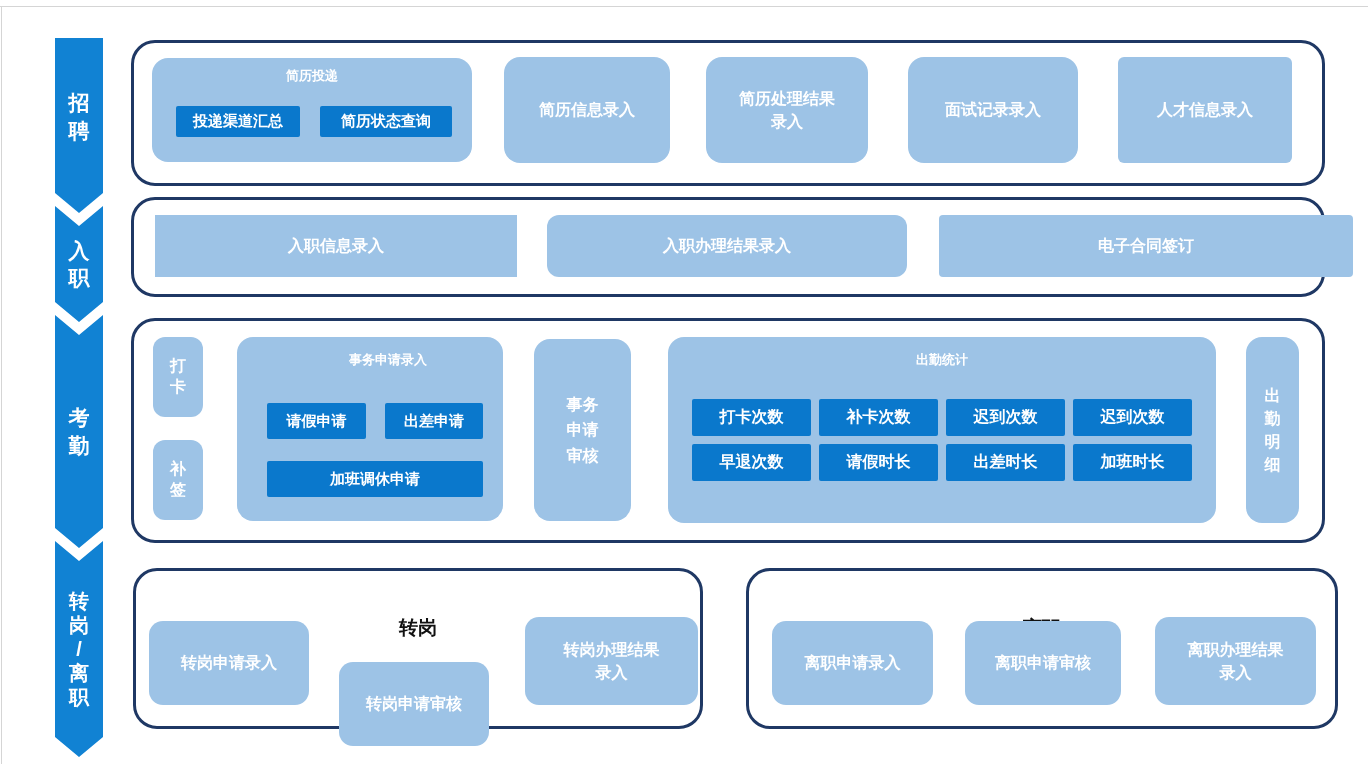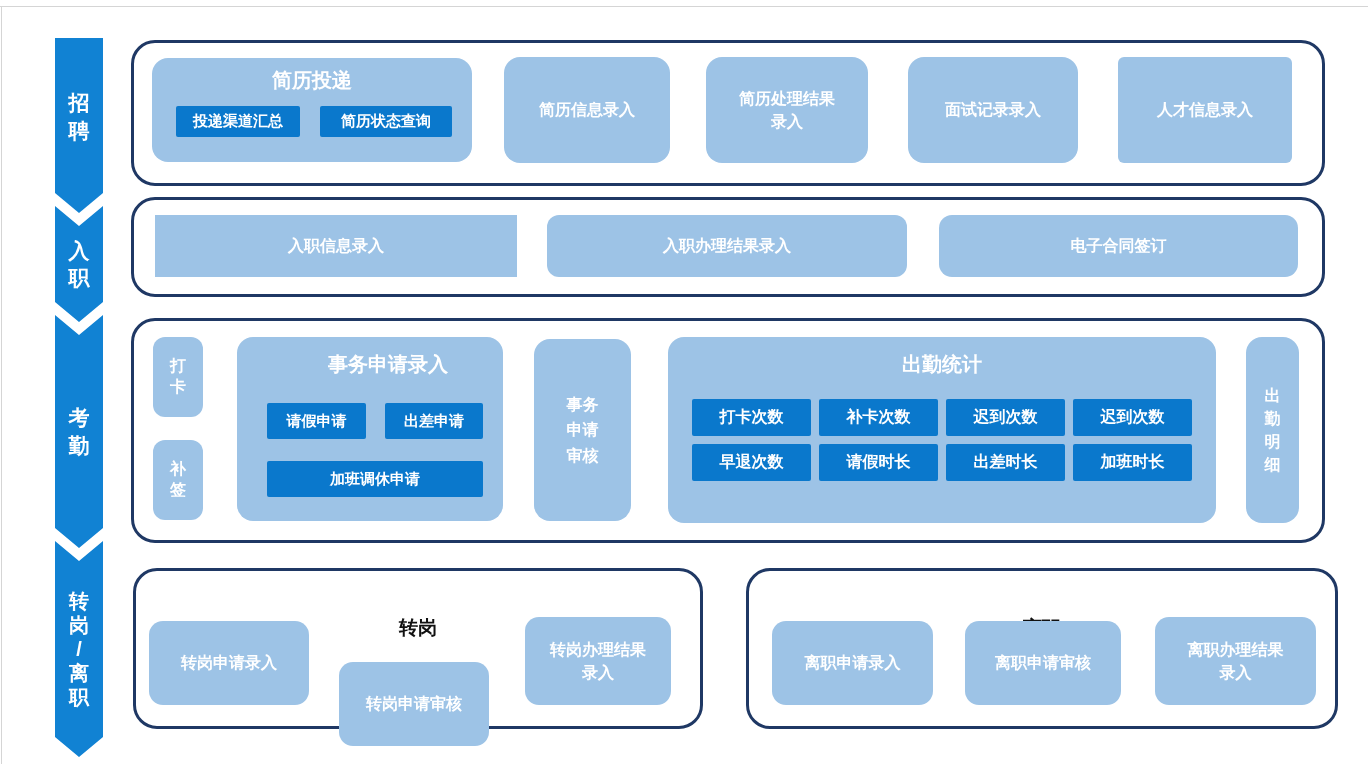--- a/index.html
+++ b/index.html
@@ -19,21 +19,21 @@
                text-align:center;white-space:pre-line;}
 
   
   .container{position:absolute;background:#ffffff;border:3px solid #1f3864;border-radius:24px;}
 
   .lightbox{position:absolute;background:#9dc3e6;border-radius:16px;color:#ffffff;
             font-weight:bold;font-size:16px;display:flex;align-items:center;justify-content:center;
             text-align:center;white-space:pre-line;line-height:1.45;}
   .group{position:absolute;background:#9dc3e6;border-radius:16px;}
   .group-title{position:absolute;left:0;right:0;text-align:center;color:#ffffff;
-               font-weight:bold;font-size:20px;}
+               font-weight:bold;font-size:13px;}
   .darkbtn{position:absolute;background:#0a78cc;border-radius:2px;color:#ffffff;
            font-weight:bold;font-size:15px;display:flex;align-items:center;justify-content:center;
            text-align:center;}
   .section-title{position:absolute;left:0;right:0;text-align:center;color:#111111;
                  font-weight:bold;font-size:19px;margin-top:36px;}
   .stats-grid{position:absolute;left:24px;right:24px;top:62px;display:grid;
               grid-template-columns:repeat(4,1fr);column-gap:20px;row-gap:21px;gap:8px;}
   .stats-grid .darkbtn{position:static;height:37px;font-size:16px;}
 </style>
 </head>
@@ -72,21 +72,21 @@
     <div class="lightbox" style="left:370px;top:14px;width:166px;height:106px;">简历信息录入</div>
     <div class="lightbox" style="left:572px;top:14px;width:162px;height:106px;">简历处理结果
 录入</div>
     <div class="lightbox" style="left:774px;top:14px;width:170px;height:106px;">面试记录录入</div>
     <div class="lightbox" style="left:984px;top:14px;width:174px;height:106px;border-radius:6px;">人才信息录入</div>
   </div>
 
   <div class="container" style="left:131px;top:197px;width:1194px;height:100px;">
     <div class="lightbox" style="left:21px;top:15px;width:362px;height:62px;border-radius:0;">入职信息录入</div>
     <div class="lightbox" style="left:413px;top:15px;width:360px;height:62px;border-radius:12px;">入职办理结果录入</div>
-    <div class="lightbox" style="left:805px;top:15px;width:359px;height:62px;border-radius:13px;">电子合同签订</div>
+    <div class="lightbox" style="left:805px;top:15px;width:414px;height:62px;border-radius:4px;">电子合同签订</div>
   </div>
 
   <div class="container" style="left:131px;top:318px;width:1194px;height:225px;">
     <div class="lightbox" style="left:19px;top:16px;width:50px;height:80px;border-radius:12px;line-height:1.3;">打
 卡</div>
     <div class="lightbox" style="left:19px;top:119px;width:50px;height:80px;border-radius:12px;line-height:1.3;">补
 签</div>
 
     <div class="group" style="left:103px;top:16px;width:266px;height:184px;">
       <div class="group-title" style="top:14px;padding-left:36px;">事务申请录入</div>
@@ -116,21 +116,21 @@
     <div class="lightbox" style="left:1112px;top:16px;width:53px;height:186px;line-height:1.45;">出
 勤
 明
 细</div>
   </div>
 
   <div class="container" style="left:133px;top:568px;width:570px;height:161px;">
     <div class="section-title" style="top:8px;">转岗</div>
     <div class="lightbox" style="left:13px;top:50px;width:160px;height:84px;border-radius:14px;">转岗申请录入</div>
     <div class="lightbox" style="left:203px;top:50px;width:150px;height:84px;border-radius:14px;margin-top:41px;">转岗申请审核</div>
-    <div class="lightbox" style="left:389px;top:46px;width:146px;height:88px;border-radius:14px;">转岗办理结果
+    <div class="lightbox" style="left:389px;top:46px;width:173px;height:88px;border-radius:14px;">转岗办理结果
 录入</div>
   </div>
 
   <div class="container" style="left:746px;top:568px;width:592px;height:161px;">
     <div class="section-title" style="top:8px;">离职</div>
     <div class="lightbox" style="left:23px;top:50px;width:161px;height:84px;border-radius:14px;">离职申请录入</div>
     <div class="lightbox" style="left:216px;top:50px;width:156px;height:84px;border-radius:14px;">离职申请审核</div>
     <div class="lightbox" style="left:406px;top:46px;width:161px;height:88px;border-radius:14px;">离职办理结果
 录入</div>
   </div>

